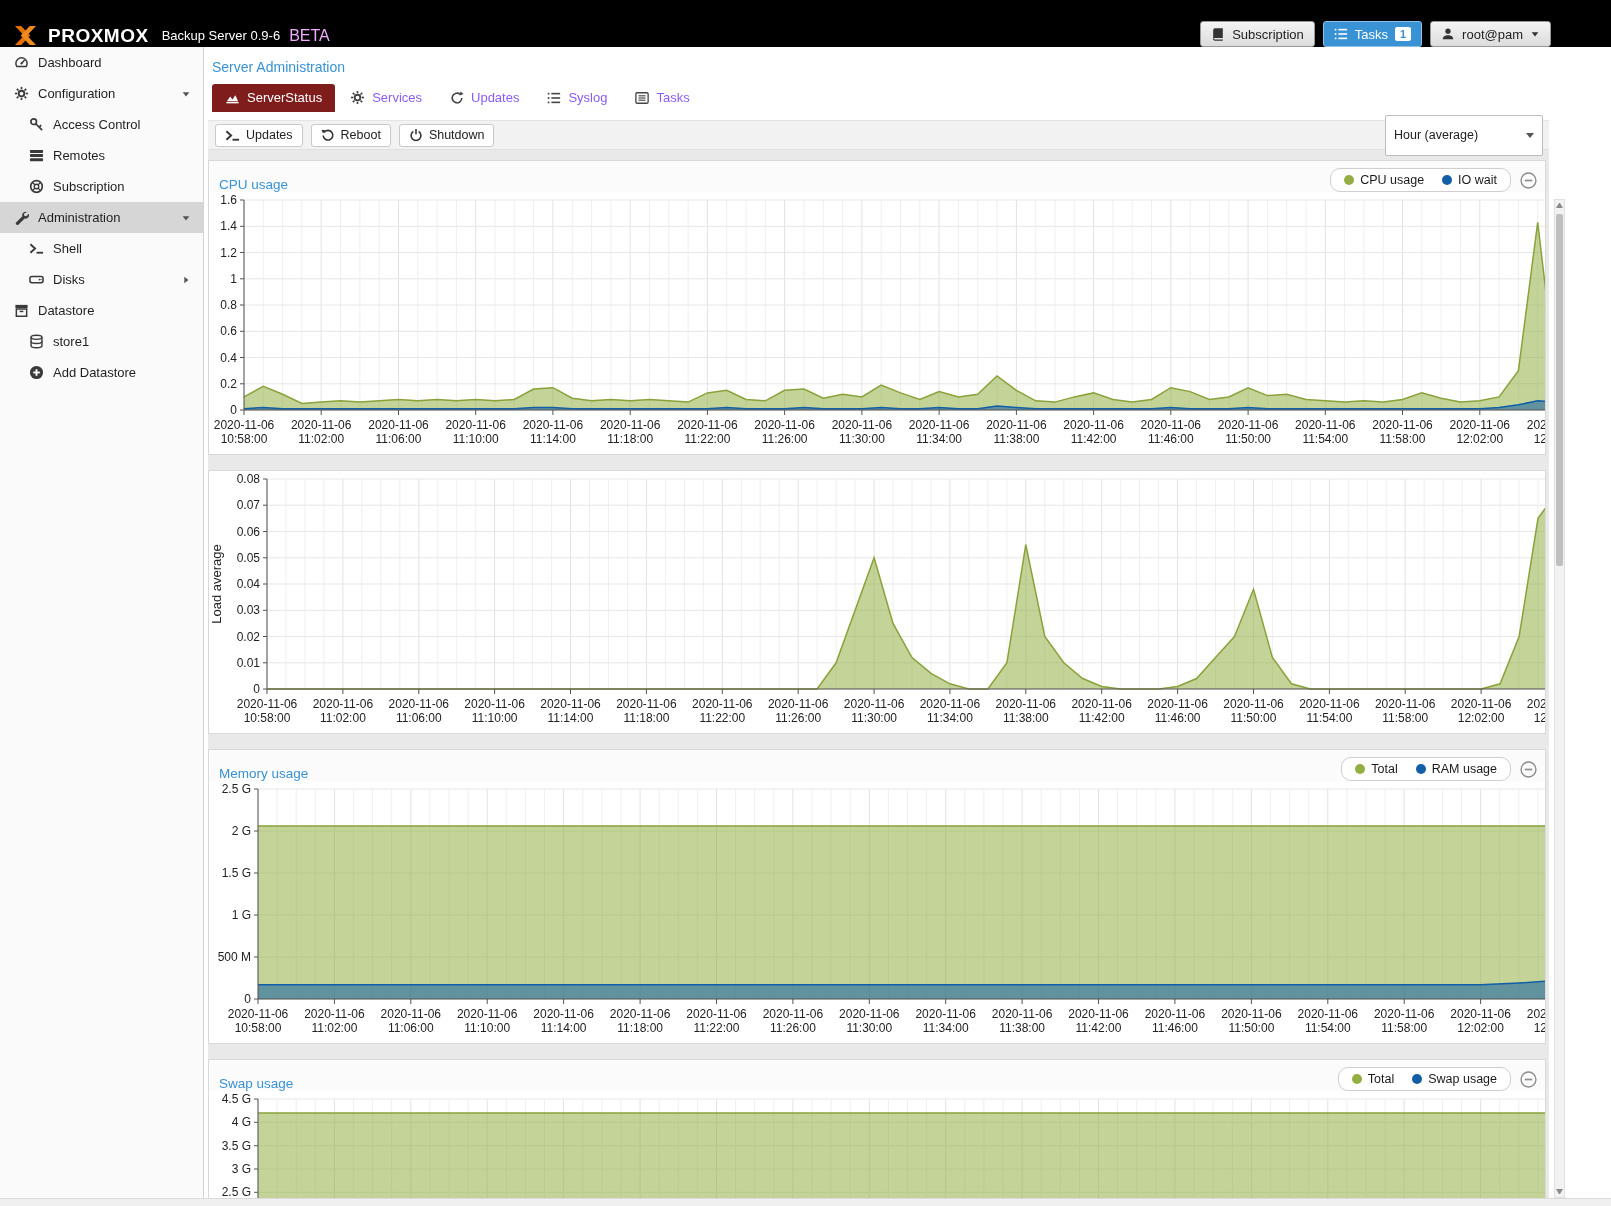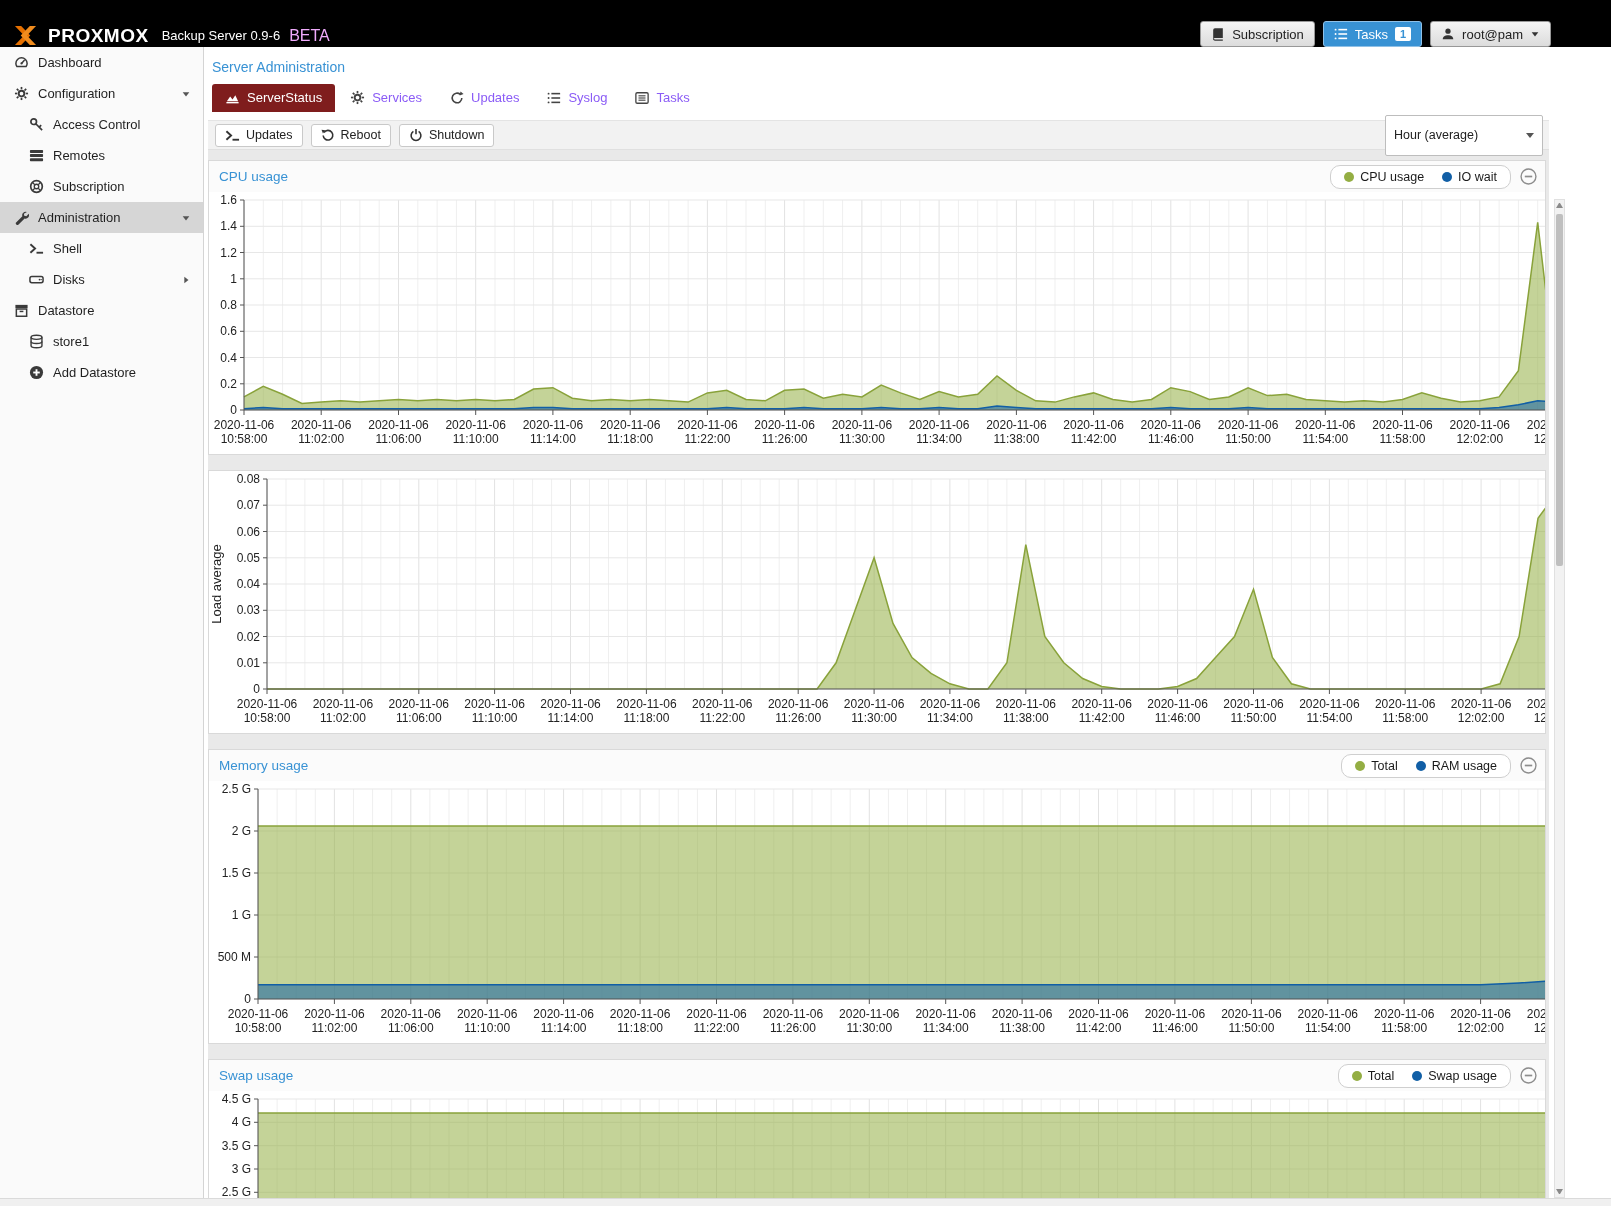--- a/index.html
+++ b/index.html
@@ -48,21 +48,21 @@
   .tbtn{display:inline-flex;align-items:center;gap:6px;height:23px;padding:0 9px;background:#fff;
     border:1px solid #c9c9c9;border-radius:3px;font-size:12.5px;color:#222;cursor:pointer;font-family:inherit}
   .tbtn .ic{color:#333}
   .select{position:absolute;right:6px;width:158px;height:41px;background:#fff;border:1px solid #bdbdbd;border-radius:2px;
     display:flex;align-items:center;justify-content:space-between;padding:0 8px;font-size:12.5px;cursor:pointer}
   .sel-arrow{width:0;height:0;border-left:4px solid transparent;border-right:4px solid transparent;border-top:5px solid #555}
 
   
   .panels{background:#e9e9e9;padding:10px 3px 0 0}
   .panel{background:#fff;border:1px solid #d9d9d9;margin-bottom:15px;overflow:hidden}
-  .panel-hd{height:31px;display:flex;align-items:center;justify-content:space-between;padding:0 8px 0 10px;background:#fbfbfb}
+  .panel-hd{height:31px;display:flex;align-items:flex-end;justify-content:space-between;padding:0 8px 0 10px;background:#fbfbfb}
   .panel-title{color:#3892d4;font-size:13.5px}
   .panel-hd-right{display:flex;align-items:center;gap:9px}
   .legend{display:flex;align-items:center;gap:18px;border:1px solid #cfcfcf;border-radius:10px;background:#fff;padding:4px 13px}
   .leg-item{display:flex;align-items:center;gap:6px;font-size:12.5px;color:#1a1a1a;cursor:pointer}
   .leg-dot{width:10px;height:10px;border-radius:50%}
   .collapse{color:#8d8d8d;cursor:pointer;display:inline-flex}
   .chart{height:262px;width:100%}
 
   
   .vscroll{position:absolute;top:152px;right:46px;bottom:8px;width:11px;background:#f2f2f2;border:1px solid #e0e0e0}

